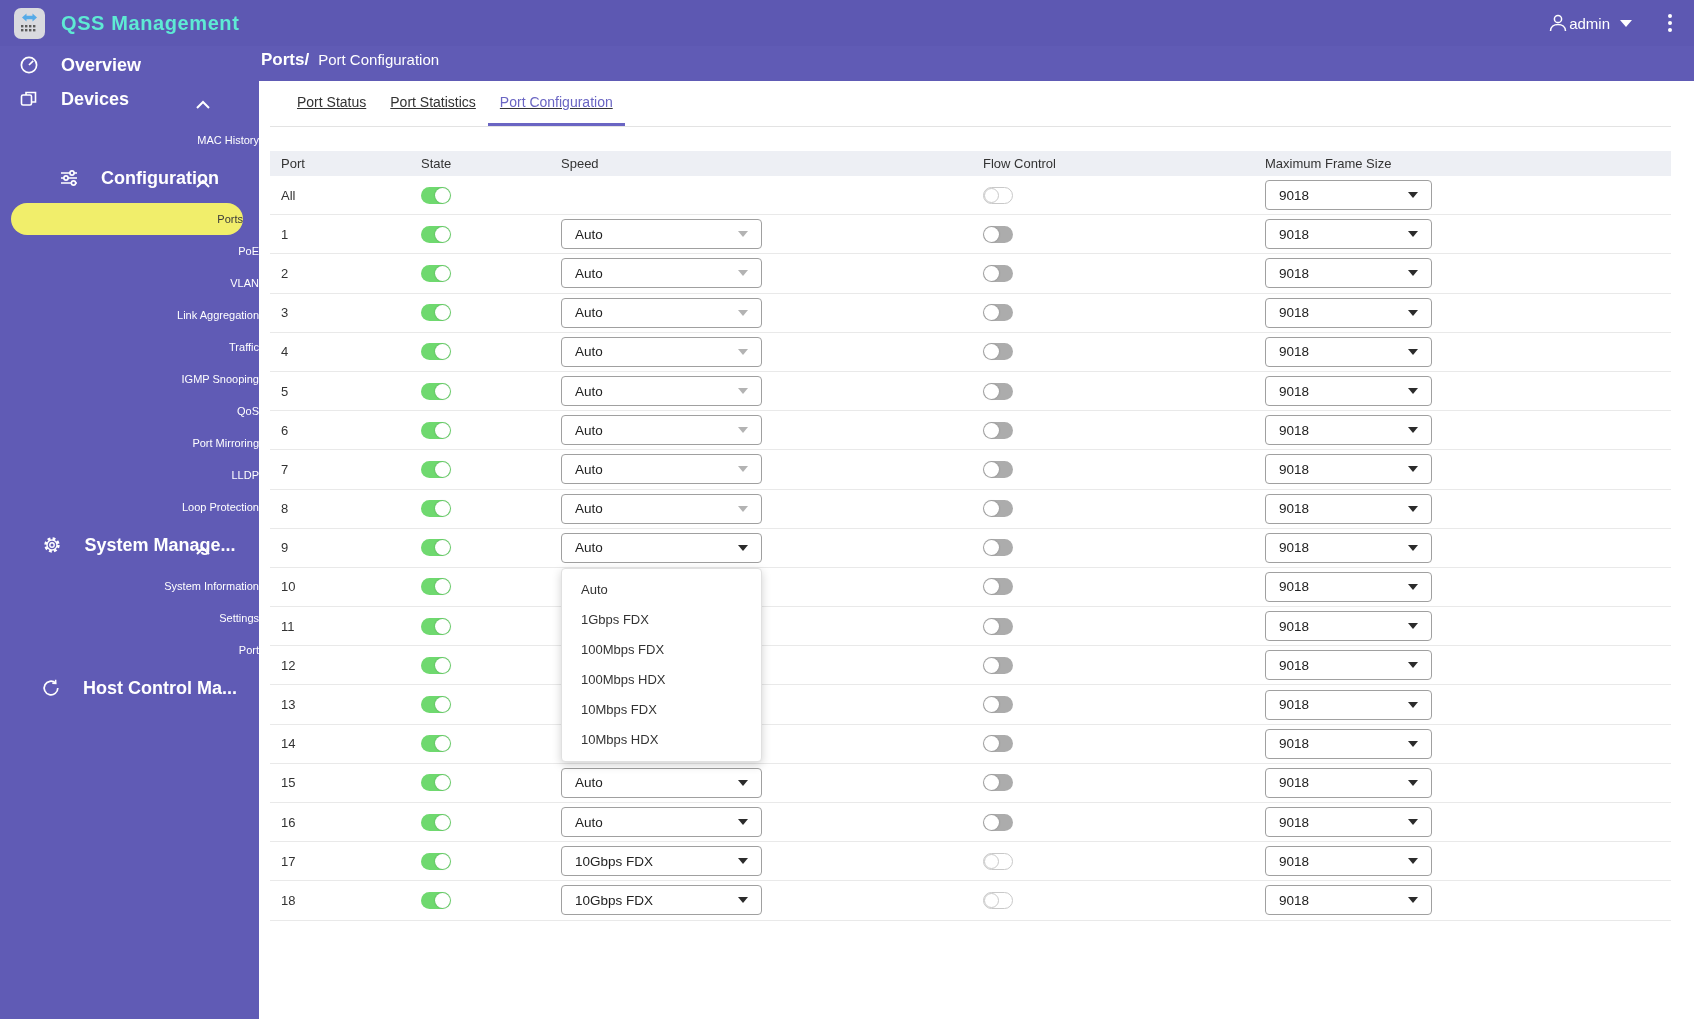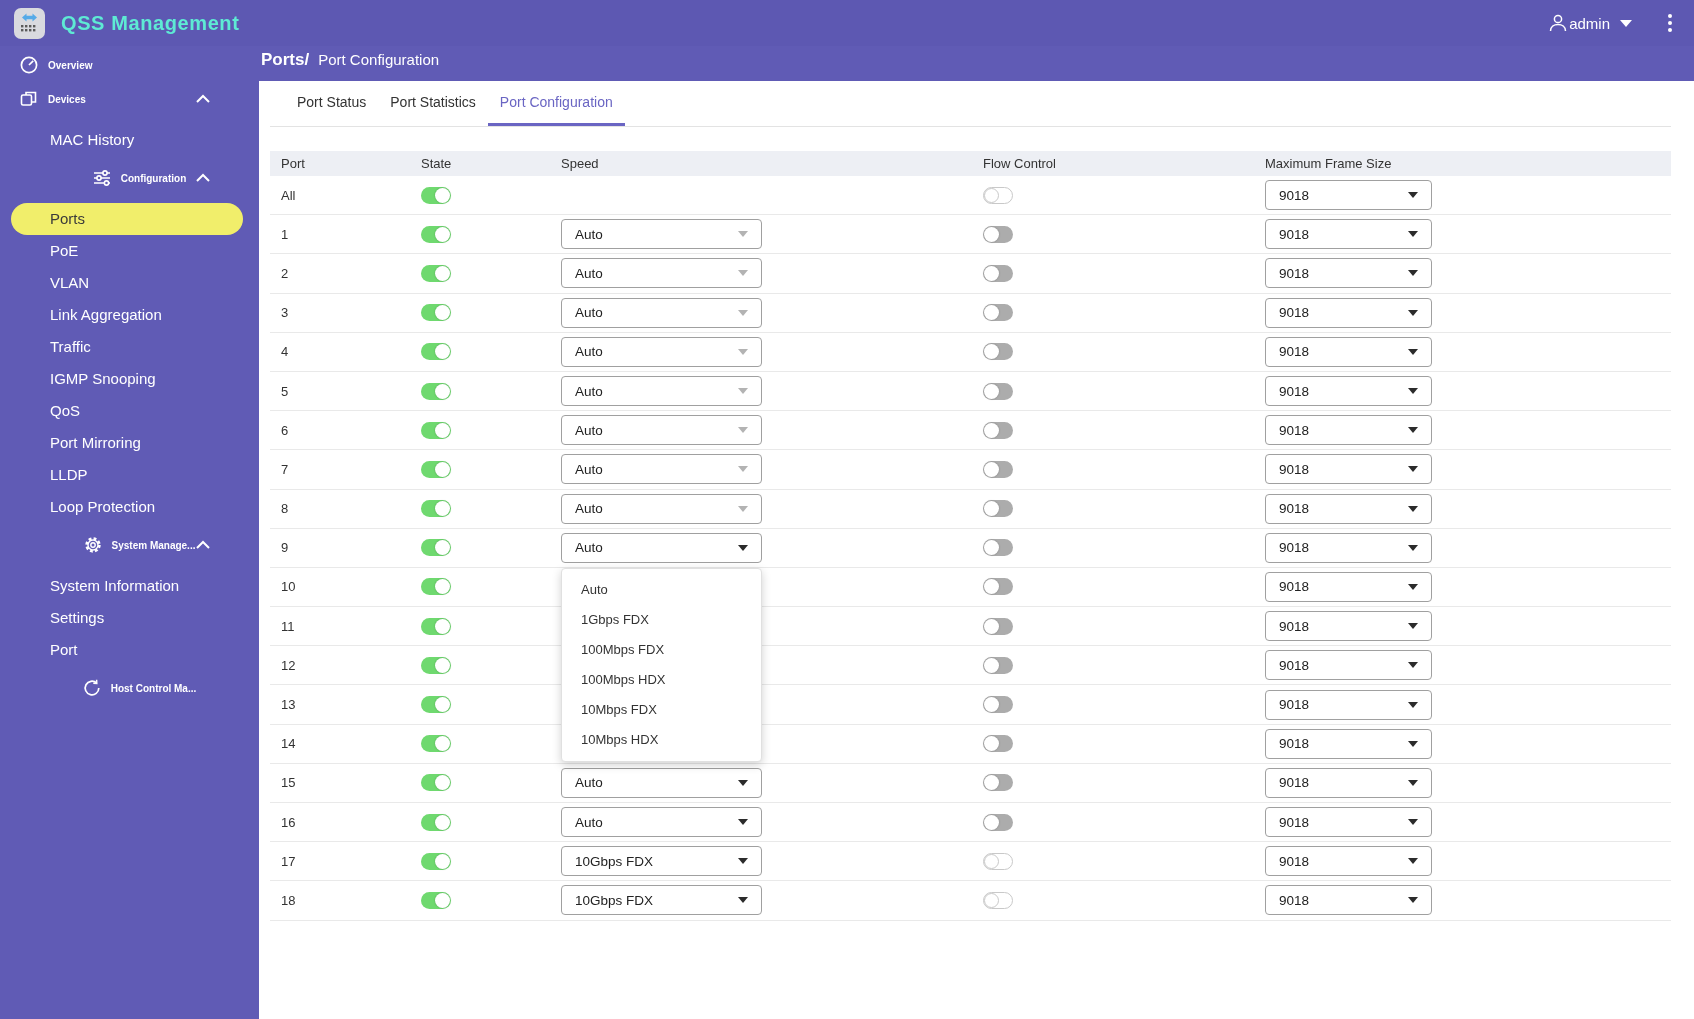--- a/index.html
+++ b/index.html
@@ -22,31 +22,31 @@
   .caret-down-white { width:0; height:0; border-left:6px solid transparent; border-right:6px solid transparent; border-top:7px solid #fff; margin-left:10px; }
   .kebab { margin-left:36px; display:flex; flex-direction:column; gap:3px; cursor:pointer; }
   .kebab i { width:4px; height:4px; border-radius:50%; background:#fff; display:block; }
 
   .breadcrumb { position:absolute; left:261px; top:50px; display:flex; align-items:baseline; color:#fff; z-index:2; }
   .bc-section { font-size:17px; font-weight:bold; }
   .bc-page { font-size:15px; margin-left:9px; }
 
   
   .sidebar { position:absolute; left:0; top:46px; width:259px; height:973px; background:#605BB5; z-index:3; overflow:hidden; }
-  .top-item { position:relative; display:flex; align-items:center; height:34px; padding-left:19px; color:#fff; font-size:10px; font-weight:bold; cursor:pointer; }
+  .top-item { position:relative; display:flex; align-items:center; height:34px; padding-left:19px; color:#fff; font-size:18px; font-weight:bold; cursor:pointer;gap:13px; }
   .top-item:first-child { margin-top:2px; }
   .sub-item + .top-item { margin-top:5px;justify-content:center; }
   .top-item .s-icon { width:20px; height:20px; margin-right:9px; flex:none; }
   .top-item .chev { position:absolute; right:48px; top:50%; transform:translateY(-50%); width:16px; height:10px; }
-  .sub-item { height:32px; line-height:32px; padding-left:50px; color:#fff; font-size:15px; cursor:pointer; }
+  .sub-item { height:32px; line-height:32px; padding-left:50px; color:#fff; font-size:11px; cursor:pointer;text-align:right; }
   .top-item + .sub-item { margin-top:8px; }
   .sub-item.active { background:#F1EE6B; color:#3a3a3a; border-radius:17px; margin-left:11px; margin-right:16px; padding-left:39px; }
 
   
-  .tabbar { position:absolute; left:270px; top:81px; width:1401px; height:46px; background:#fff; border-bottom:1px solid #e3e3e3; display:flex; align-items:stretch; padding-left:15px; z-index:2; }
+  .tabbar { position:absolute; left:270px; top:81px; width:1401px; height:46px; background:#fff; border-bottom:1px solid #e3e3e3; display:flex; align-items:stretch; padding-left:15px; z-index:2;text-decoration:underline; }
   .tab { display:flex; align-items:center; padding:0 12px; font-size:14px; color:#333; cursor:pointer; border-bottom:3px solid transparent; }
   .tab.active { color:#6A65C3; border-bottom-color:#6A65C3; }
 
   
   .ptable { position:absolute; left:270px; top:151px; width:1401px; z-index:1; }
   .thead, .trow {
     display:grid;
     grid-template-columns:140px 140px 422px 282px 1fr;
     align-items:center;
     padding-left:11px;

